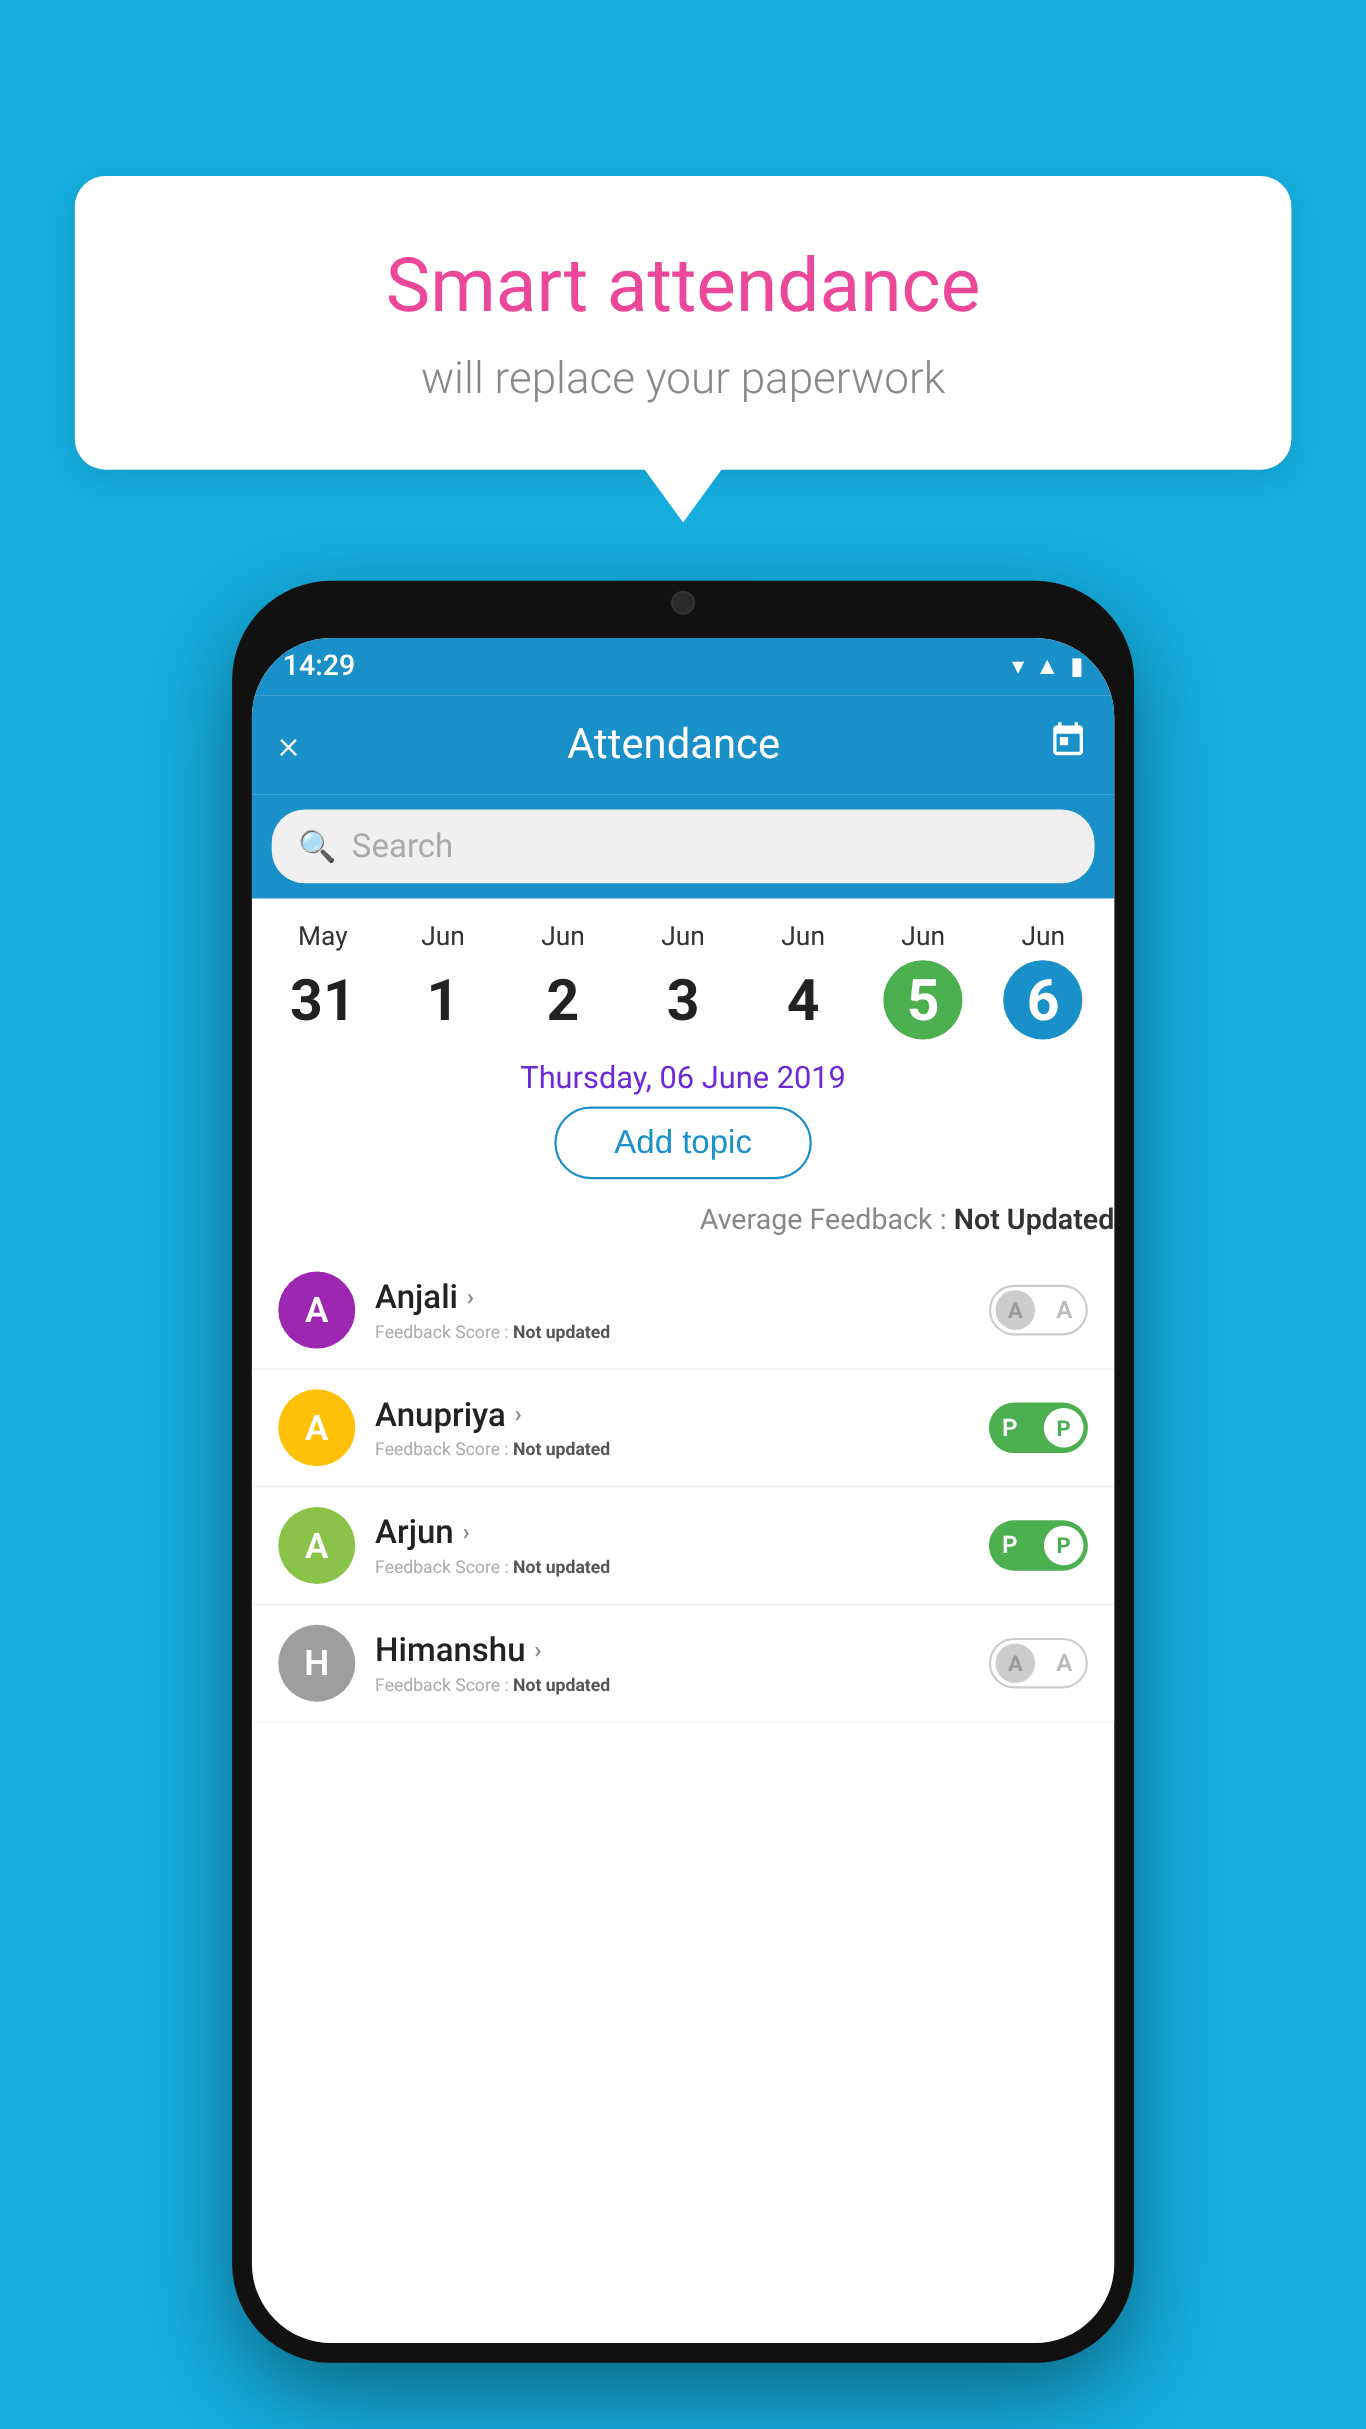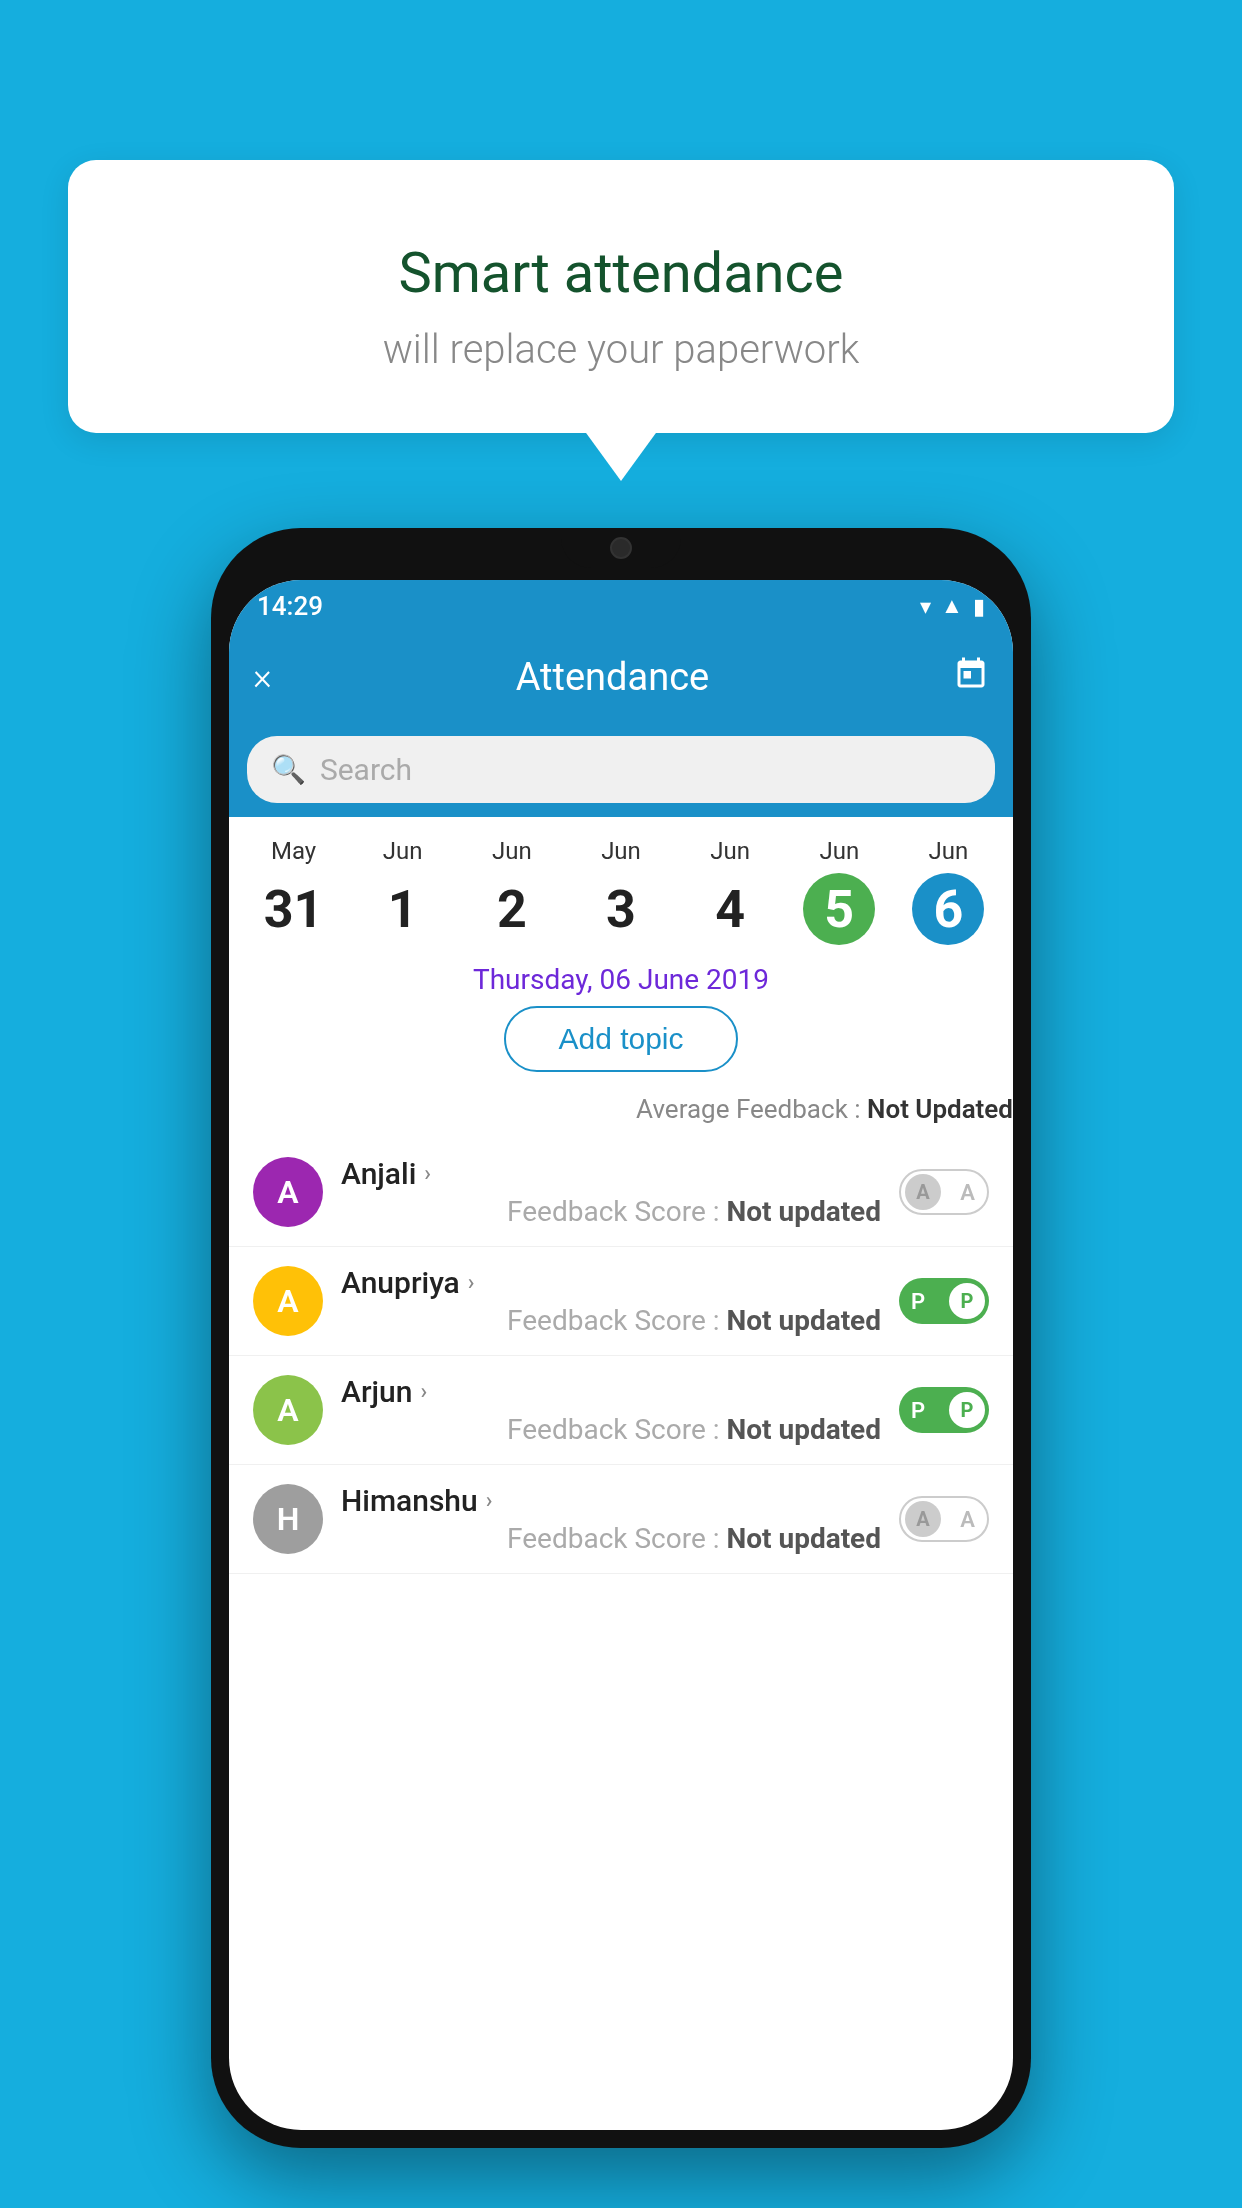--- a/index.html
+++ b/index.html
@@ -37,25 +37,24 @@
       left: 50%;
       transform: translateX(-50%);
       width: 0;
       height: 0;
       border-left: 40px solid transparent;
       border-right: 40px solid transparent;
       border-top: 55px solid white;
     }
 
     .bubble-title {
-      font-size: 56px;
+      font-size: 68px;
       font-weight: 400;
-      color: #14532d;
+      color: #ec4899;
       margin-bottom: 20px;
-      margin-top: 20px;
     }
 
     .bubble-subtitle {
       font-size: 40px;
       color: #888;
       font-weight: 300;
     }
 
     
     .phone-frame {
@@ -314,24 +313,23 @@
       align-items: center;
       gap: 8px;
     }
 
     .chevron {
       font-size: 22px;
       color: #888;
     }
 
     .feedback-score {
-      font-size: 28px;
+      font-size: 16px;
       color: #aaa;
       margin-top: 4px;
-      text-align: right;
     }
 
     .feedback-score strong {
       color: #555;
     }
 
     
     .toggle-container {
       flex-shrink: 0;
     }

